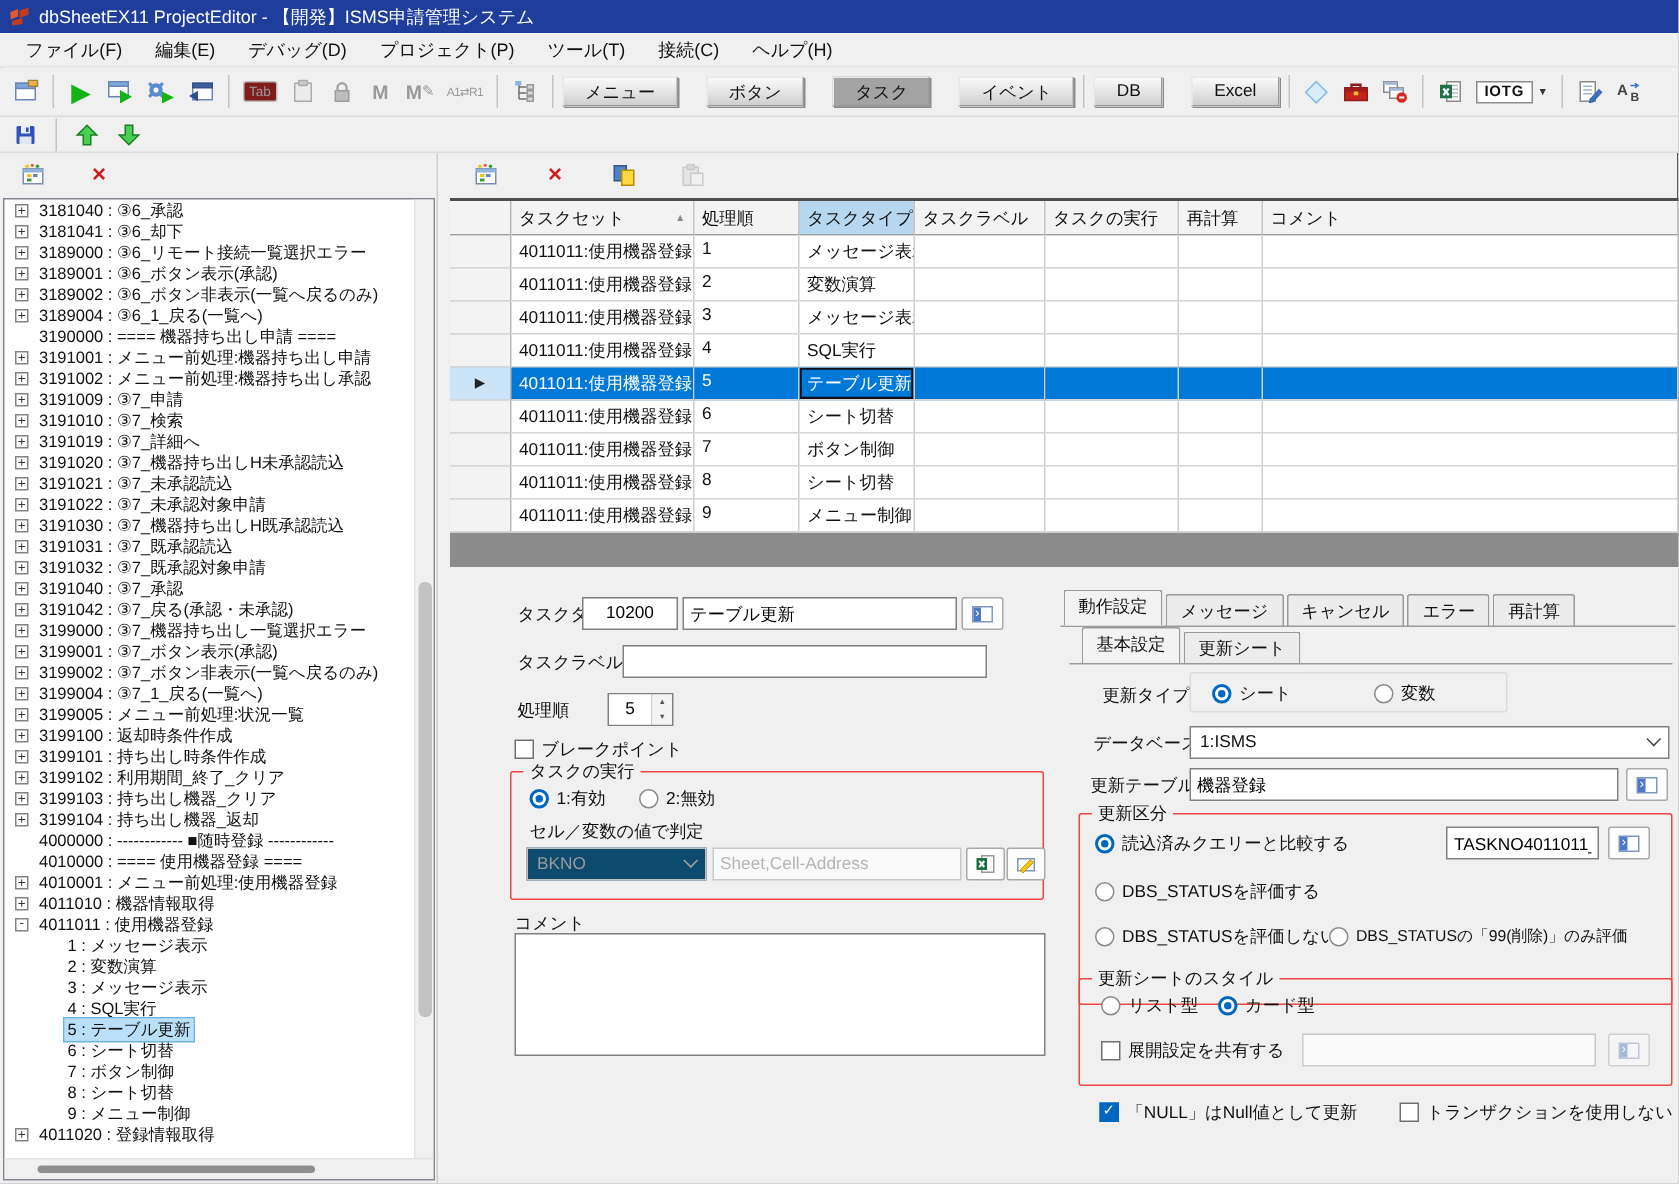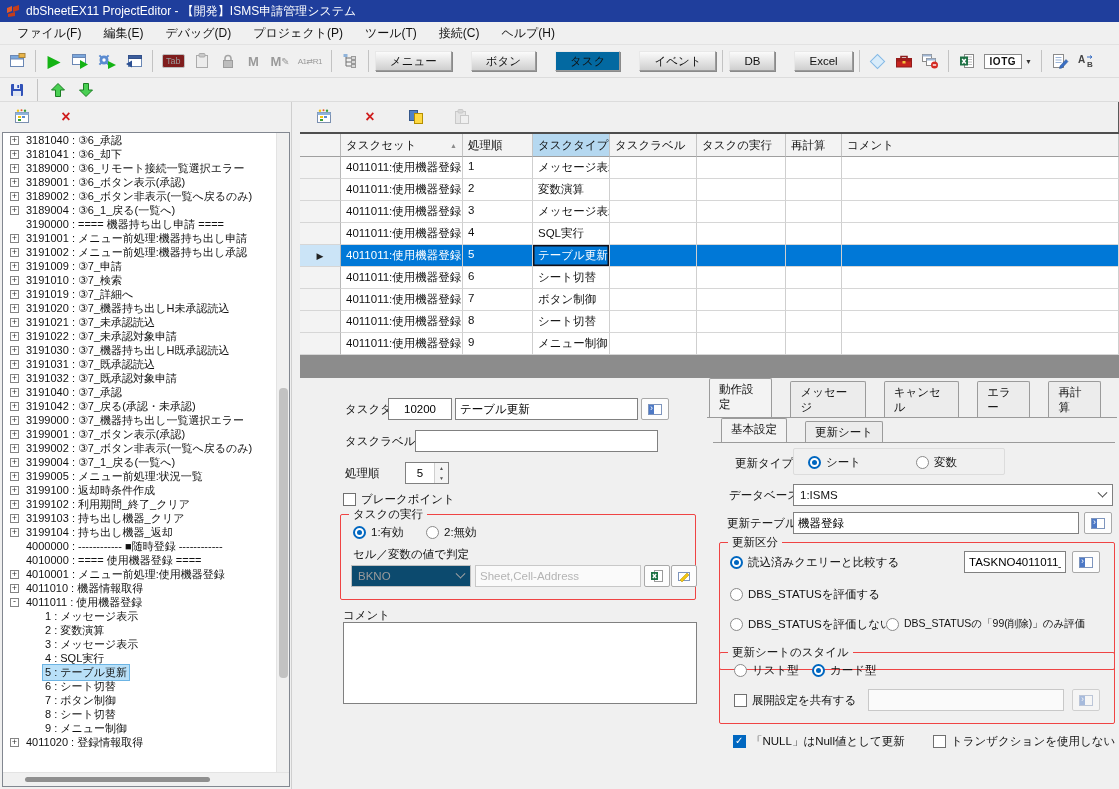--- a/index.html
+++ b/index.html
@@ -16,21 +16,21 @@
   #toolbar2{position:absolute;left:0;top:78px;width:1119px;height:24px;background:#f0f0f0;border-bottom:1px solid #dcdcdc;display:flex;align-items:center;gap:4px;padding-left:5px}
   .tbtn{min-width:24px;height:24px;display:flex;align-items:center;justify-content:center;border:1px solid transparent;border-radius:2px;padding:0 2px}
   .tsep{width:1px;height:22px;background:#c3c3c3;margin:0 4px;flex:0 0 1px}
   .glyph-run{color:#14b314;font-size:17px;line-height:1}
   .graybox{font-size:9px;color:#9a9a9a;border:1px solid #bdbdbd;border-radius:2px;padding:1px 3px;background:#7f1d1d}
   .gray-m{color:#9a9a9a;font-weight:bold;font-size:13px}
   .gray-pen{color:#9a9a9a;font-size:10px}
   .tiny-gray{font-size:8px;color:#9a9a9a;letter-spacing:-.5px}
   .vtabs,.srctabs{display:flex;align-items:center;gap:19px}
   .vtab{height:20px;padding:2px 14px;font-size:11.5px;background:linear-gradient(#fbfbfb,#cfcfcf);border:1px solid #9a9a9a;border-top-color:#e8e8e8;border-left-color:#e8e8e8;box-shadow:1px 1px 0 #8a8a8a;display:flex;align-items:center}
-  .vtab.active{background:#0369a1}
+  .vtab.active{background:#a3a3a3}
   .diamond{width:11px;height:11px;background:#d9ecfa;border:1.5px solid #86b9e4;transform:rotate(45deg)}
   .iotg-box{font-size:10px;border:1px solid #8a8a8a;padding:1px 5px;background:#fff;font-weight:bold;letter-spacing:.5px}
   .dd-arrow{font-size:7px;color:#333;margin-left:3px}
   
   #leftpanel{position:absolute;left:0;top:102px;width:292px;height:687px;background:#f0f0f0;border-right:1px solid #cfcfcf}
   #left-toolbar{height:30px;display:flex;align-items:center;gap:20px;padding-left:10px}
   .del-x{color:#cf1d1d;font-weight:bold;font-size:16px;line-height:1}
   #treebox{position:absolute;left:2px;top:30px;width:288px;height:655px;background:#fff;border:1px solid #828790;overflow:hidden}
   #tree{position:absolute;left:0;top:0;width:273px;height:639px;overflow:hidden}
   .tree-row{display:flex;align-items:center;height:14px;padding-left:7px;white-space:nowrap;font-size:11px}
@@ -89,21 +89,21 @@
   .checkbox.checked::after{content:'✓';position:absolute;color:#fff;font-size:10px;left:1px;top:-1px}
   .opt{position:absolute;display:flex;align-items:center;gap:5px;font-size:11.5px;white-space:nowrap}
   .fieldset{position:absolute;border:1px solid #ef4444;border-radius:2px}
   .legend{position:absolute;top:-8px;left:8px;background:#f0f0f0;padding:0 4px;font-size:11.5px}
   .spinner{position:absolute;display:flex;border:1px solid #808080;background:#fff;height:22px}
   .spinner input{width:28px;border:none;text-align:center;font-size:11.5px;font-family:inherit;outline:none}
   .spincol{display:flex;flex-direction:column;border-left:1px solid #cfcfcf}
   .spinbtn{width:13px;height:10px;font-size:5px;color:#555;display:flex;align-items:center;justify-content:center;background:#f4f4f4}
   
   .tabs{position:absolute;display:flex;align-items:flex-end;height:23px}
-  .tab{padding:3px 9px;font-size:11.5px;border:1px solid #9b9b9b;border-bottom:none;background:#ececec;margin-right:18px;border-radius:2px 2px 0 0;position:relative;top:1px}
+  .tab{padding:3px 9px;font-size:11.5px;border:1px solid #9b9b9b;border-bottom:none;background:#ececec;margin-right:2px;border-radius:2px 2px 0 0;position:relative;top:1px}
   .tab.active{background:#f3f3f3;top:0;padding-bottom:5px;z-index:3}
   .tabline{position:absolute;border-top:1px solid #9b9b9b}
 </style>
 </head>
 <body>
 
 <div id="app">
 
   <div id="titlebar">
     <svg width="14" height="14" viewBox="0 0 14 14">
@@ -429,20 +429,24 @@
           <div class="tree-row ico-plus">
             <span class="tbox"></span>
             <span class="tlabel">3199005 : メニュー前処理:状況一覧</span>
           </div>
 
           <div class="tree-row ico-plus">
             <span class="tbox"></span>
             <span class="tlabel">3199100 : 返却時条件作成</span>
           </div>
 
+          <div class="tree-row ico-plus">
+            <span class="tbox"></span>
+            <span class="tlabel">3199101 : 持ち出し時条件作成</span>
+          </div>
 
           <div class="tree-row ico-plus">
             <span class="tbox"></span>
             <span class="tlabel">3199102 : 利用期間_終了_クリア</span>
           </div>
 
           <div class="tree-row ico-plus">
             <span class="tbox"></span>
             <span class="tlabel">3199103 : 持ち出し機器_クリア</span>
           </div>

